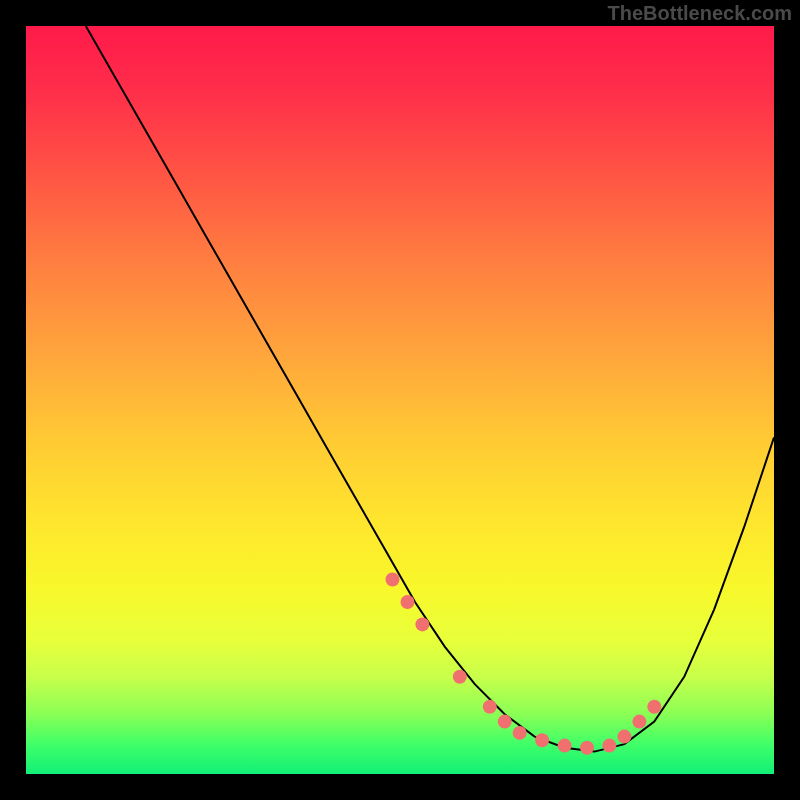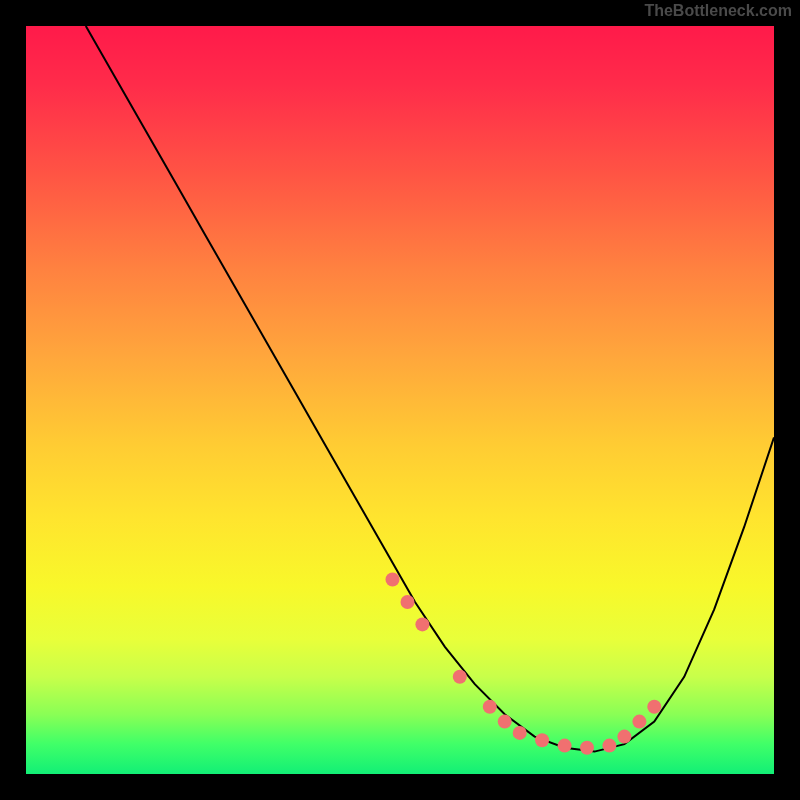--- a/index.html
+++ b/index.html
@@ -9,21 +9,21 @@
     background: #000;
     font-family: Arial, Helvetica, sans-serif;
     position: relative;
     overflow: hidden;
   }
   .watermark {
     position: absolute;
     top: 2px;
     right: 8px;
     color: #4a4a4a;
-    font-size: 16px;
+    font-size: 20px;
     font-weight: bold;
     z-index: 10;
   }
   .plot-area {
     position: absolute;
     top: 26px;
     left: 26px;
     width: 748px;
     height: 748px;
     background: linear-gradient(to bottom,

